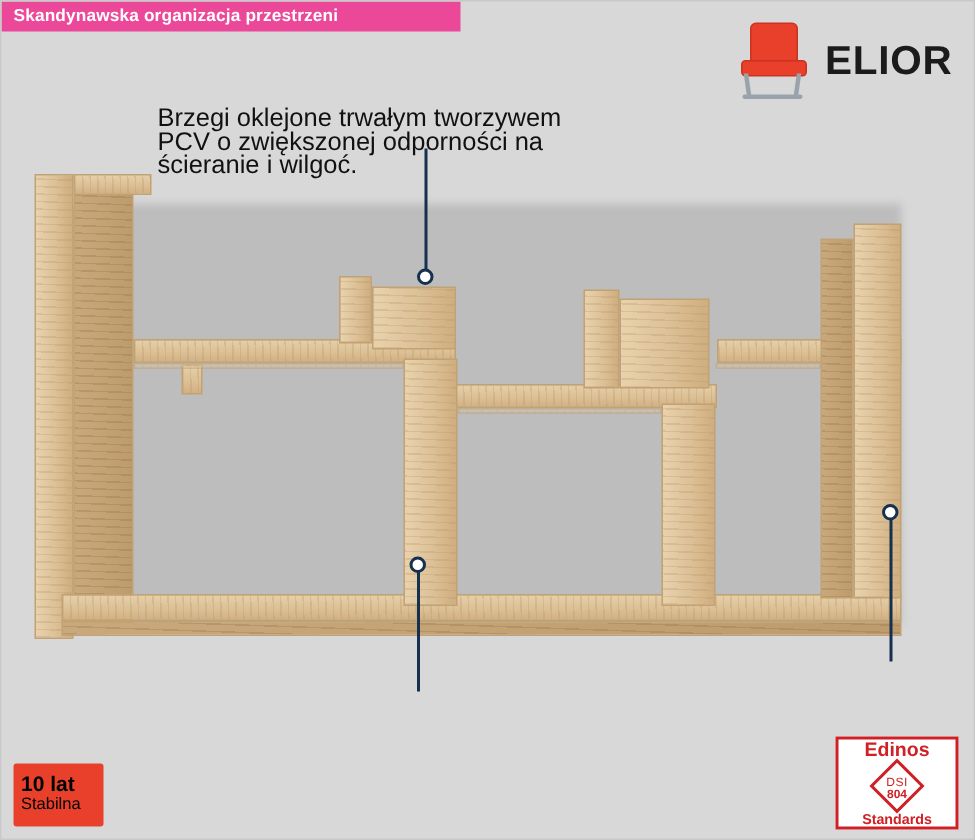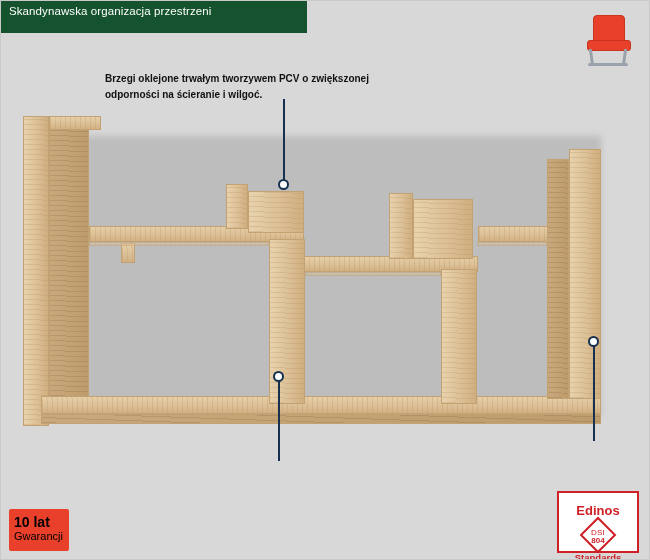--- a/index.html
+++ b/index.html
@@ -18,25 +18,25 @@
     overflow: hidden;
     box-sizing: border-box;
     border: 1px solid #c9c9c9;
   }
   
   #title-bar {
     position: absolute;
     left: 0;
     top: 0;
     width: 306px;
-    height: 32px;
-    background: #14532d;
+    height: 20px;
+    background: #ec4899;
     color: #ffffff;
     font-size: 11.5px;
-    font-weight: normal;
+    font-weight: bold;
     line-height: 20px;
     padding-left: 8px;
     box-sizing: border-box;
     letter-spacing: 0.1px;
     white-space: nowrap;
   }
   
   #brand {
     position: absolute;
     right: 14px;
@@ -100,22 +100,22 @@
     position: absolute;
     left: 0;
     top: 20px;
     width: 650px;
     height: 495px;
   }
 
   
   .callout {
     position: absolute;
-    font-size: 10px;
-    font-weight: bold;
+    font-size: 17px;
+    font-weight: normal;
     color: #111111;
     line-height: 15.5px;
     white-space: pre-line;
   }
   #callout-1 { left: 104px; top: 50px; width: 300px; }
   #callout-2 { left: 74px; top: 455px; width: 310px; }
   #callout-3 { left: 440px; top: 444px; width: 200px; }
 
   
   .dot {
@@ -193,21 +193,21 @@
   #edinos-badge {
     position: absolute;
     right: 10px;
     bottom: 6px;
     width: 82px;
     height: 62px;
     background: #ffffff;
     border: 2px solid #cf2026;
     box-sizing: border-box;
     text-align: center;
-    padding-top: 11px;
+    padding-top: 0;
   }
   #edinos-title {
     font-size: 13px;
     font-weight: bold;
     color: #cf2026;
     line-height: 14px;
   }
   #edinos-diamond {
     position: relative;
     width: 34px;
@@ -258,20 +258,21 @@
   <div id="title-bar">Skandynawska organizacja przestrzeni</div>
 
   <div id="brand">
     <div id="brand-chair">
       <div class="chair-back"></div>
       <div class="chair-seat"></div>
       <div class="chair-leg l1"></div>
       <div class="chair-leg l2"></div>
       <div class="chair-rail"></div>
     </div>
+    <div id="brand-name">ELIOR</div>
   </div>
 
   <div id="product">
 
     <div class="shadow-wall" style="left:30px; top:115px; width:570px; height:280px;"></div>
 
     <div class="wood vert" style="left:22px; top:95px; width:26px; height:310px;"></div>
     <div class="wood dark" style="left:48px; top:108px; width:40px; height:288px;"></div>
 
     <div class="wood" style="left:48px; top:95px; width:52px; height:14px;"></div>
@@ -306,21 +307,21 @@
 
     <div class="dot" style="left:277px; top:158px;"></div>
     <div class="dot" style="left:272px; top:350px;"></div>
     <div class="dot" style="left:587px; top:315px;"></div>
 
     <div class="callout" id="callout-1">Brzegi oklejone trwałym tworzywem PCV o zwiększonej odporności na ścieranie i wilgoć.</div>
   </div>
 
   <div id="warranty-badge">
     <div class="line1">10 lat</div>
-    <div class="line2">Gwarancji</div>
+    <div class="line2">Stabilna</div>
   </div>
 
   <div id="edinos-badge">
     <div id="edinos-title">Edinos</div>
     <div id="edinos-diamond">
       <div class="dia"></div>
       <div id="edinos-dsi">DSI</div>
       <div id="edinos-num">804</div>
     </div>
     <div id="edinos-sub">Standards</div>

